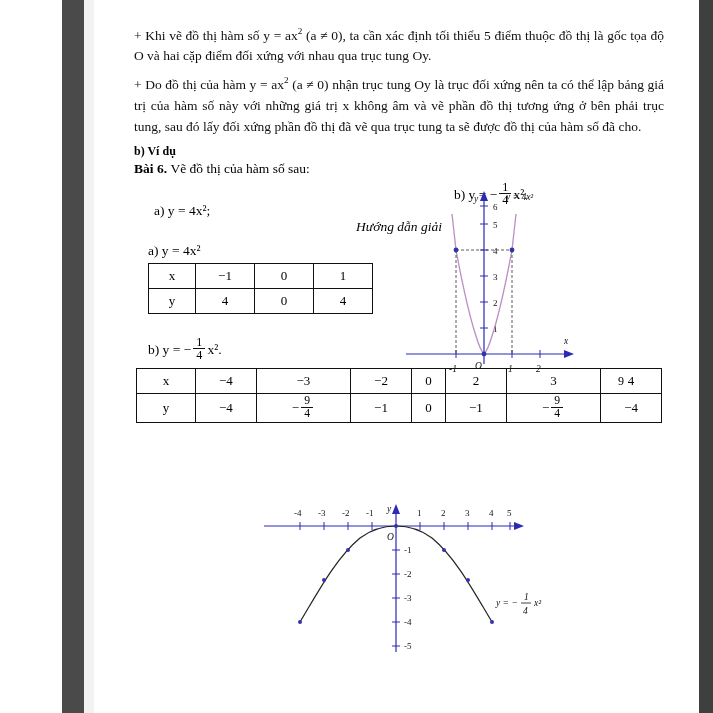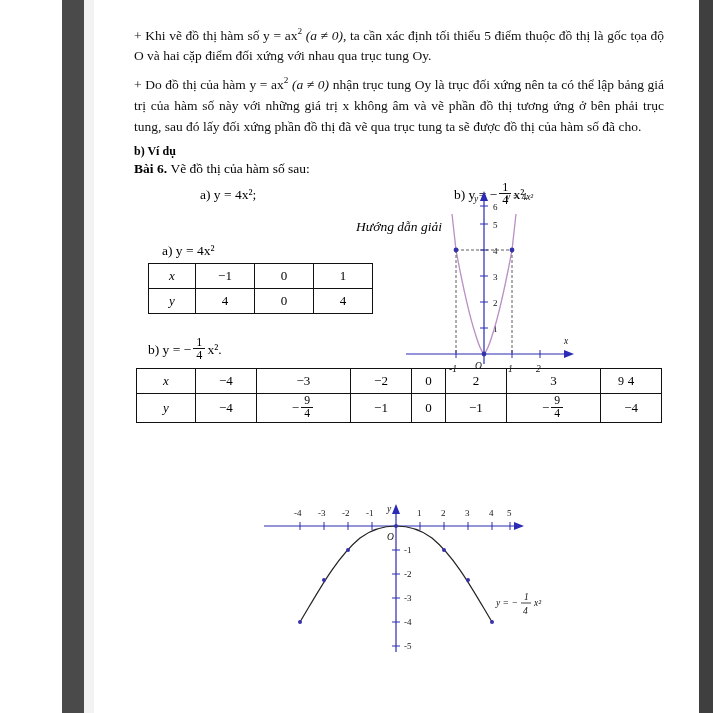--- a/index.html
+++ b/index.html
@@ -21,39 +21,39 @@
   .content{position:absolute;left:40px;top:24px;width:530px;}
 
   p.para{
     margin:0 0 6px 0;
     font-size:13.5px;
     line-height:1.55;
     text-align:justify;
     text-indent:0;
     color:#101010;
   }
-  .ital{font-style:italic;margin-top:17px;}
+  .ital{margin-top:17px;}
   .section-head{font-weight:bold;font-size:12px;margin:6px 0 2px 0;}
   .exercise-head{font-weight:bold;font-size:13.5px;margin:2px 0 6px 0;}
   .exercise-head .reg{font-weight:normal;}
 
   
   .mi{font-family:"Liberation Serif",serif;}
   .sup{font-size:0.68em;vertical-align:super;}
   .frac{display:inline-block;vertical-align:-0.45em;text-align:center;font-size:0.9em;line-height:1.05;margin:0 2px;}
   .frac .num{display:block;padding:0 3px;border-bottom:1px solid #111;}
   .frac .den{display:block;padding:0 3px;}
 
   .row-a-b{position:relative;height:26px;margin-top:10px;}
-  .item-a{position:absolute;left:20px;top:0;font-size:13.5px;margin-left:46px;}
+  .item-a{position:absolute;left:20px;top:16px;font-size:13.5px;}
   .item-b{position:absolute;left:320px;top:-6px;font-size:13.5px;}
 
   .huongdan{text-align:center;font-style:italic;font-weight:normal;font-size:13.5px;margin-top:6px;}
 
-  .label-a2{margin-top:8px;margin-left:28px;font-size:13.5px;}
+  .label-a2{margin-top:8px;margin-left:14px;font-size:13.5px;}
 
   table.tbl{border-collapse:collapse;font-size:13px;}
   table.tbl td{
     border:1px solid #111;
     text-align:center;
     vertical-align:middle;
     height:22px;
   }
   .tbl-small{margin-left:14px;margin-top:4px;}
   .tbl-small td{width:56px;}

